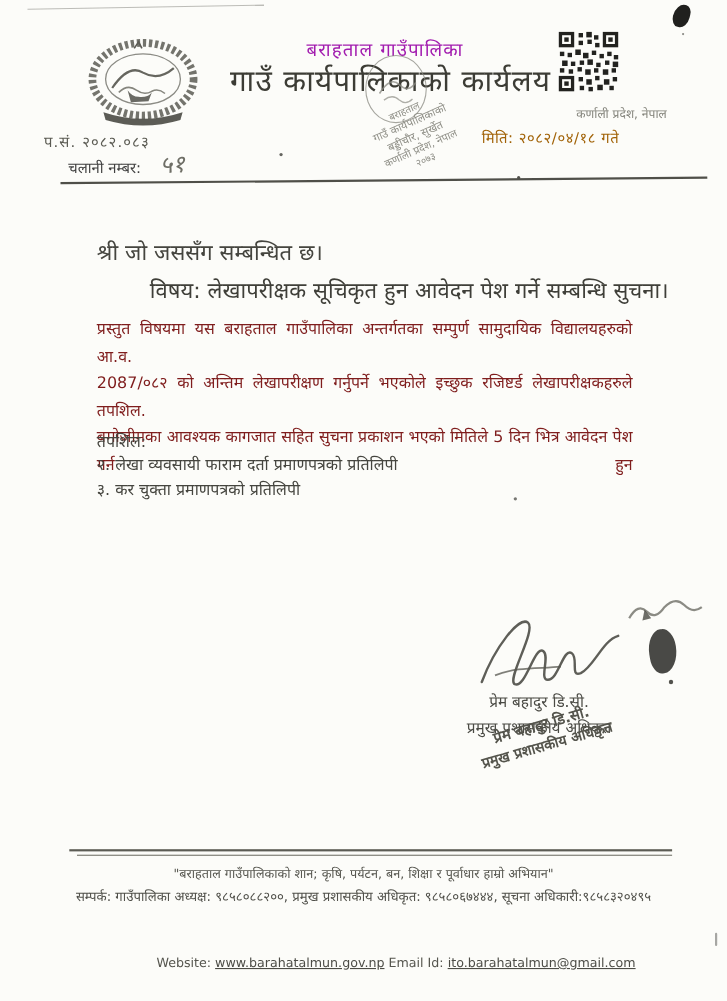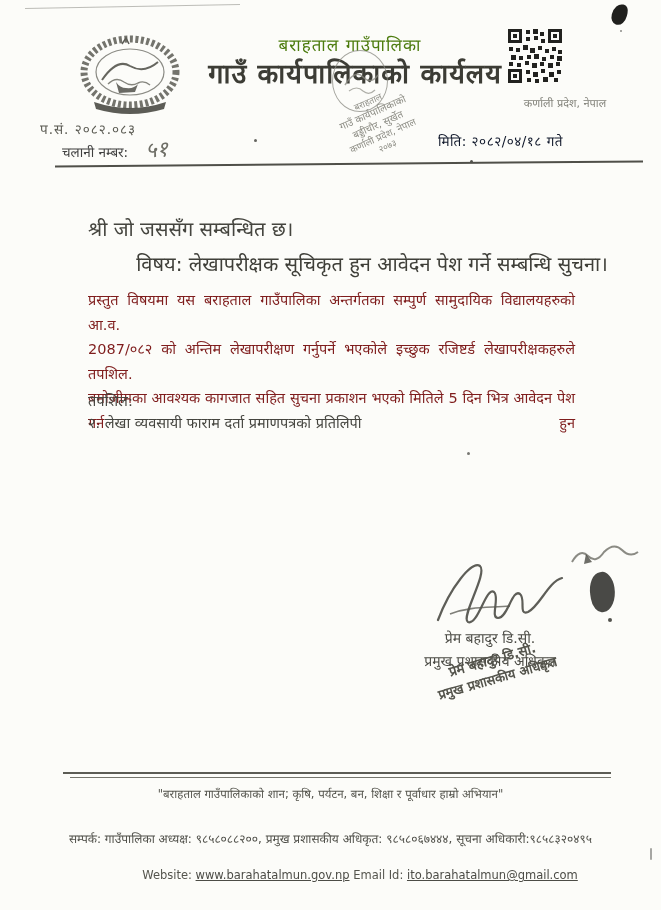--- a/index.html
+++ b/index.html
@@ -4,27 +4,27 @@
 <style>
   html,body{margin:0;padding:0;background:#e8e8e4;}
   .page{
     position:relative;width:661px;height:910px;margin:0 auto;
     background:#fcfcf9;overflow:hidden;
     font-family:"DejaVu Sans","Liberation Sans",sans-serif;
     color:#45453f;
   }
   .abs{position:absolute;}
   
-  .muni-title{left:170px;top:33px;width:360px;text-align:center;font-size:17px;color:#4d7c0f;letter-spacing:1px;}
-  .office-title{left:120px;top:54px;width:470px;text-align:center;font-size:27px;font-weight:700;color:#3c3c35;letter-spacing:1px;}
+  .muni-title{left:170px;top:33px;width:360px;text-align:center;font-size:17px;color:#a21caf;letter-spacing:1px;}
+  .office-title{left:120px;top:54px;width:470px;text-align:center;font-size:27px;font-weight:400;color:#3c3c35;letter-spacing:1px;}
   .province{left:495px;top:95px;width:140px;text-align:center;font-size:11px;color:#82827a;}
   .ref-no{left:40px;top:120px;font-size:13.5px;color:#5a5a52;letter-spacing:1px;}
   .chalani{left:62px;top:143px;font-size:13.5px;color:#404040;}
   .chalani-hand{left:145px;top:133px;font-size:22px;color:#6e6e66;font-style:italic;font-family:"DejaVu Serif",serif;transform:rotate(-4deg);}
-  .date-line{left:438px;top:132px;font-size:13.5px;color:#0f172a;letter-spacing:.5px;}
+  .date-line{left:438px;top:116px;font-size:13.5px;color:#a16207;letter-spacing:.5px;}
   .rule-main{left:55px;top:163px;width:588px;height:2px;background:#4f4f49;transform:rotate(-0.5deg);}
   .scanline-top{left:25px;top:6px;width:215px;height:1px;background:#9a9a94;opacity:.65;transform:rotate(-1deg);}
   
   .seal{left:293px;top:95px;width:170px;transform:rotate(-24deg);color:#8f8f87;text-align:center;line-height:1.25;}
   .seal div{white-space:nowrap;}
   .seal-emblem{left:332px;top:50px;width:54px;height:60px;border:1.5px solid #8a8a82;border-radius:50%;opacity:.75;}
   .seal-emblem svg{width:100%;height:100%;}
   
   .qr{left:507px;top:28px;width:56px;height:56px;}
   
@@ -38,21 +38,21 @@
   .sig-svg{left:420px;top:548px;width:160px;height:90px;}
   .sig-name{left:400px;top:628px;width:180px;text-align:center;font-size:14px;color:#4a4a44;}
   .sig-title{left:385px;top:651px;width:210px;text-align:center;font-size:14px;color:#4a4a44;}
   .name-stamp{left:395px;top:650px;width:200px;text-align:center;transform:rotate(-16deg);color:#54544c;font-weight:bold;line-height:1.45;}
   .name-stamp .l1{font-size:13.5px;}
   .name-stamp .l2{font-size:13px;}
   
   .rule-f1{left:63px;top:772px;width:548px;height:2px;background:#5c5c55;}
   .rule-f2{left:70px;top:777px;width:541px;height:1px;background:#74746c;}
   .motto{left:30px;top:786px;width:601px;text-align:center;font-size:11.5px;color:#55554e;}
-  .contact{left:18px;top:806px;width:625px;text-align:center;font-size:12px;color:#50504a;margin-top:24px;}
+  .contact{left:18px;top:806px;width:625px;text-align:center;font-size:12px;color:#50504a;}
   .webline{left:60px;top:868px;width:600px;text-align:center;font-size:11.5px;color:#55554e;}
   .webline a{color:#4c4c46;text-decoration:underline;cursor:pointer;}
   
   .blob-tr{left:612px;top:4px;width:15px;height:21px;background:#20201e;border-radius:62% 38% 55% 45%;transform:rotate(14deg);}
   .smudge{left:590px;top:572px;width:25px;height:40px;background:#3a3a36;border-radius:55% 45% 60% 40%;transform:rotate(-9deg);opacity:.92;}
   .squig{left:566px;top:538px;width:76px;height:34px;}
   .speck{background:#3f3f3a;border-radius:50%;}
   .logo{left:72px;top:32px;width:116px;height:86px;}
   .logo svg{width:100%;height:100%;}
 </style>
@@ -165,20 +165,21 @@
 
   <div class="abs body-par">
     <div class="just">प्रस्तुत विषयमा यस बराहताल गाउँपालिका अन्तर्गतका सम्पुर्ण सामुदायिक विद्यालयहरुको आ.व.</div>
     <div class="just">2087/०८२ को अन्तिम लेखापरीक्षण गर्नुपर्ने भएकोले इच्छुक रजिष्टर्ड लेखापरीक्षकहरुले तपशिल.</div>
     <div class="just">बमोजीमका आवश्यक कागजात सहित सुचना प्रकाशन भएको मितिले 5 दिन भित्र आवेदन पेश गर्न हुन</div>
   </div>
 
   <div class="abs tapasil-head">तपशिल:</div>
   <div class="abs tapasil-list">
     <div>२. लेखा व्यवसायी फाराम दर्ता प्रमाणपत्रको प्रतिलिपी</div>
+    <div>३. कर चुक्ता प्रमाणपत्रको प्रतिलिपी</div>
   </div>
 
   <div class="abs sig-svg">
     <svg viewBox="0 0 160 90" xmlns="http://www.w3.org/2000/svg">
       <path d="M18 72 C 30 40 52 12 60 18 C 68 25 40 70 48 74 C 58 78 66 38 74 44 C 80 49 70 70 78 70 C 88 70 92 40 100 46 C 106 51 98 68 108 64 C 120 58 128 34 142 30" fill="none" stroke="#4c4c46" stroke-width="2.2" stroke-linecap="round" opacity="0.9"></path>
       <path d="M30 66 C 50 58 70 60 90 58" fill="none" stroke="#55554e" stroke-width="1.6" opacity="0.75"></path>
     </svg>
   </div>
   <div class="abs squig">
     <svg viewBox="0 0 76 34" xmlns="http://www.w3.org/2000/svg">

